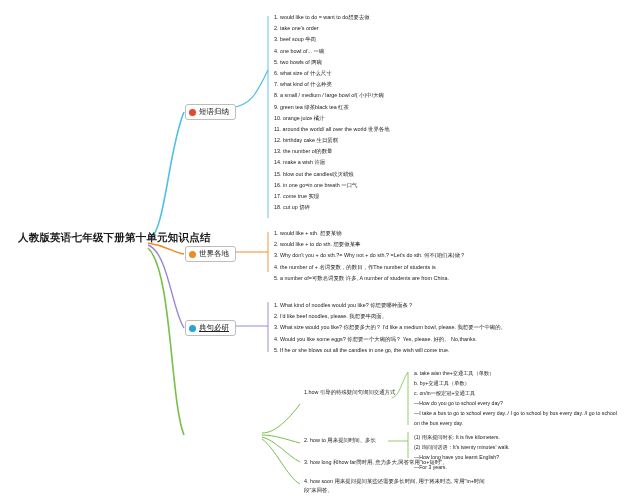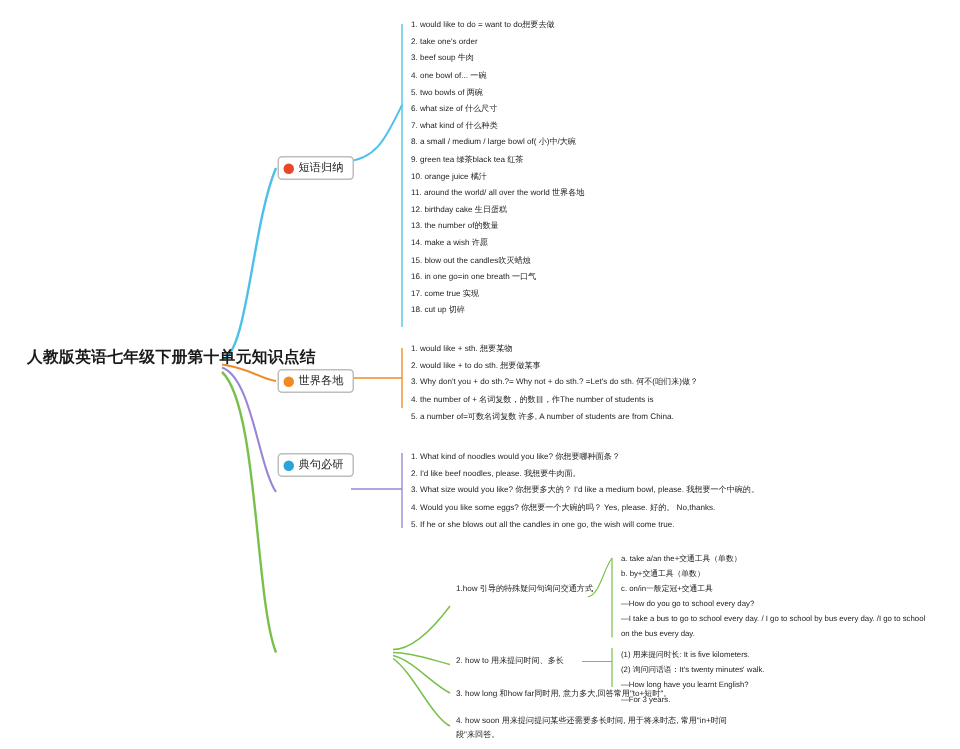--- a/index.html
+++ b/index.html
@@ -32,21 +32,21 @@
     font-size:7.5px;color:#222;
     box-shadow:0 0 0 0 rgba(0,0,0,0);
   }
   .branch .dot{
     width:7px;height:7px;border-radius:50%;
     margin-right:3px;flex:none;
     display:inline-block;
   }
   .b1{left:185px;top:104px;}
   .b2{left:185px;top:246px;}
-  .b3{left:185px;top:302px;}
+  .b3{left:185px;top:320px;text-decoration:underline;}
   .b4{left:185px;top:427px;}
 
   .b1 .dot{background:#e8472a;}
   .b2 .dot{background:#f08a24;}
   .b3 .dot{background:#2aa3d8;}
   .b4 .dot{background:#5aab3a;}
 
   
   .leaf{
     position:absolute;

